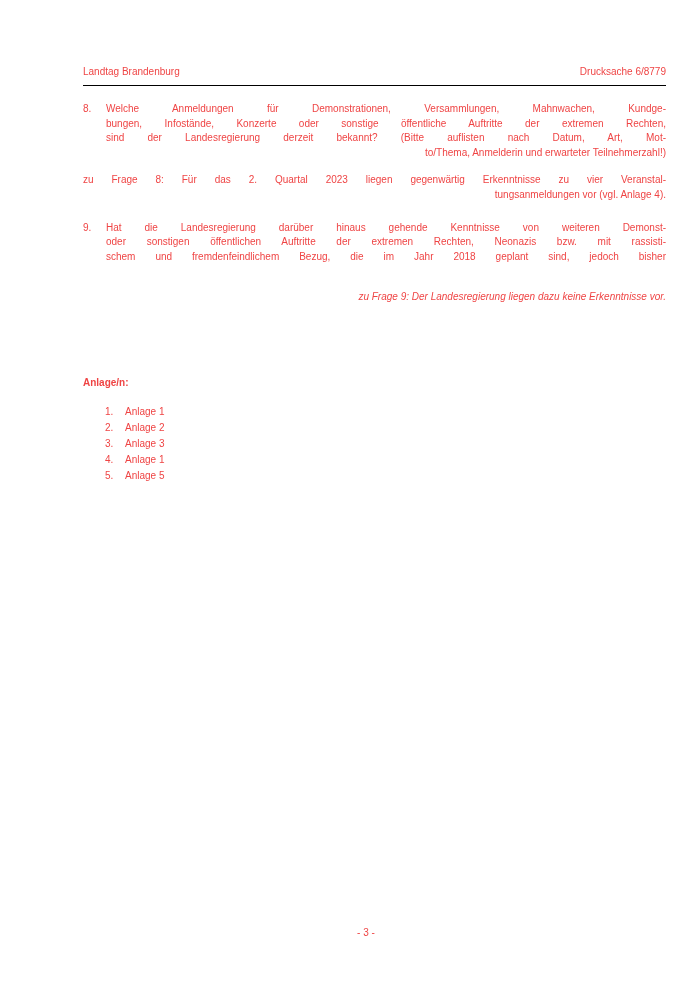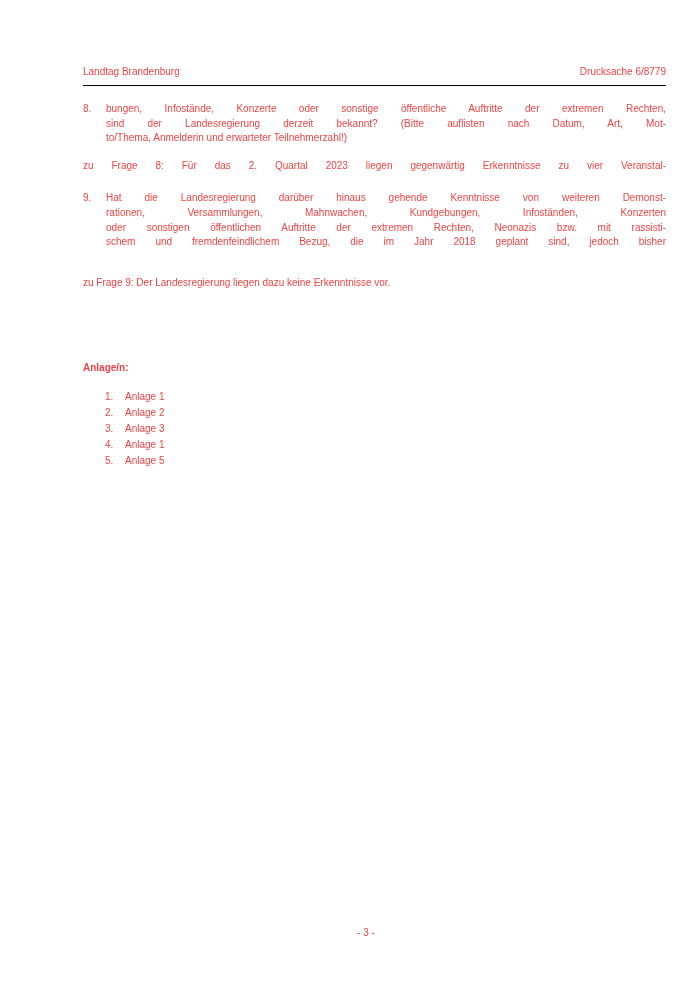--- a/index.html
+++ b/index.html
@@ -45,26 +45,26 @@
     min-width: 0;
   }
   .jline {
     line-height: 14.6px;
     text-align: justify;
     text-align-last: justify;
     white-space: normal;
   }
   .lline {
     line-height: 14.6px;
-    text-align: left;
+    text-align: right;
   }
   .q8 { margin-top: 16px; }
   .a8 { margin-top: 13px; }
   .q9 { margin-top: 18px; }
-  .a9 { margin-top: 26px; }
+  .a9 { margin-top: 26px; font-style: italic; }
   .attach-heading {
     margin-top: 70px;
     font-weight: bold;
     line-height: 16px;
   }
   .attach-list {
     margin-top: 13px;
     padding-left: 22px;
   }
   .attach-item {
@@ -91,35 +91,36 @@
   <div class="content">
 
     <div class="header">
       <span>Landtag Brandenburg</span>
       <span>Drucksache 6/8779</span>
     </div>
 
     <div class="numbered q8">
       <span class="num">8.</span>
       <div class="ptext">
+        <div class="jline">Welche Anmeldungen für Demonstrationen, Versammlungen, Mahnwachen, Kundge-</div>
         <div class="jline">bungen, Infostände, Konzerte oder sonstige öffentliche Auftritte der extremen Rechten,</div>
         <div class="jline">sind der Landesregierung derzeit bekannt? (Bitte auflisten nach Datum, Art, Mot-</div>
         <div class="lline">to/Thema, Anmelderin und erwarteter Teilnehmerzahl!)</div>
       </div>
     </div>
 
     <div class="a8">
       <div class="jline">zu Frage 8: Für das 2. Quartal 2023 liegen gegenwärtig Erkenntnisse zu vier Veranstal-</div>
+      <div class="lline">tungsanmeldungen vor (vgl. Anlage 4).</div>
     </div>
 
     <div class="numbered q9">
       <span class="num">9.</span>
       <div class="ptext">
         <div class="jline">Hat die Landesregierung darüber hinaus gehende Kenntnisse von weiteren Demonst-</div>
-        <div class="jline">rationen, Versammlungen, Mahnwachen, Kundgebungen, Infoständen, Konzerten</div>
         <div class="jline">oder sonstigen öffentlichen Auftritte der extremen Rechten, Neonazis bzw. mit rassisti-</div>
         <div class="jline">schem und fremdenfeindlichem Bezug, die im Jahr 2018 geplant sind, jedoch bisher</div>
       </div>
     </div>
 
     <div class="a9">
       <div class="lline">zu Frage 9: Der Landesregierung liegen dazu keine Erkenntnisse vor.</div>
     </div>
 
     <div class="attach-heading">Anlage/n:</div>

